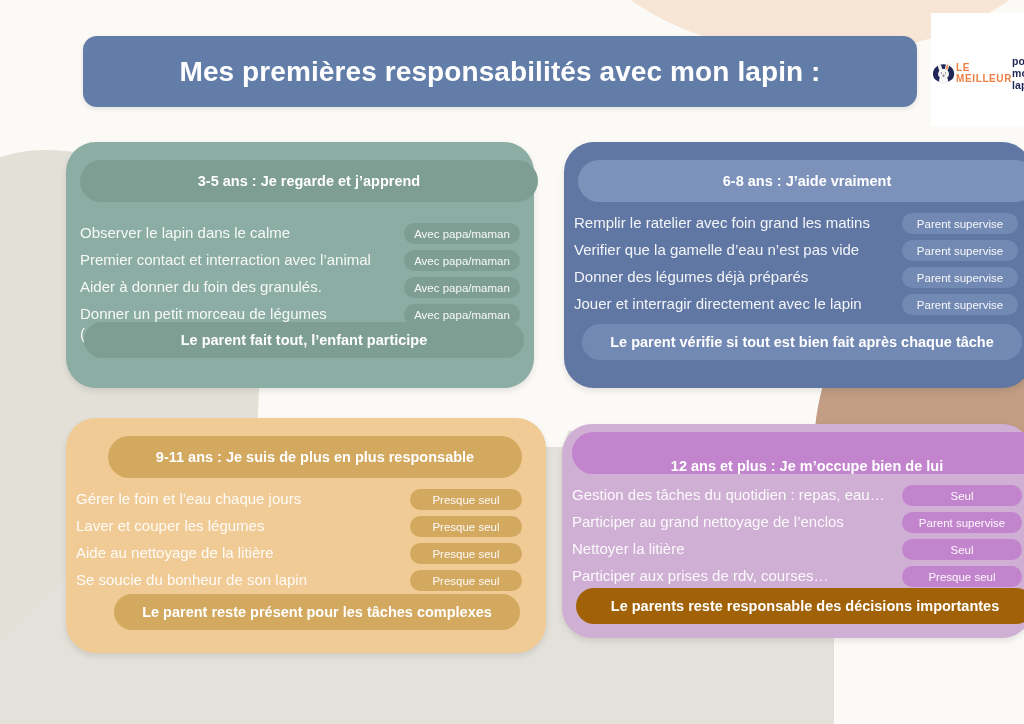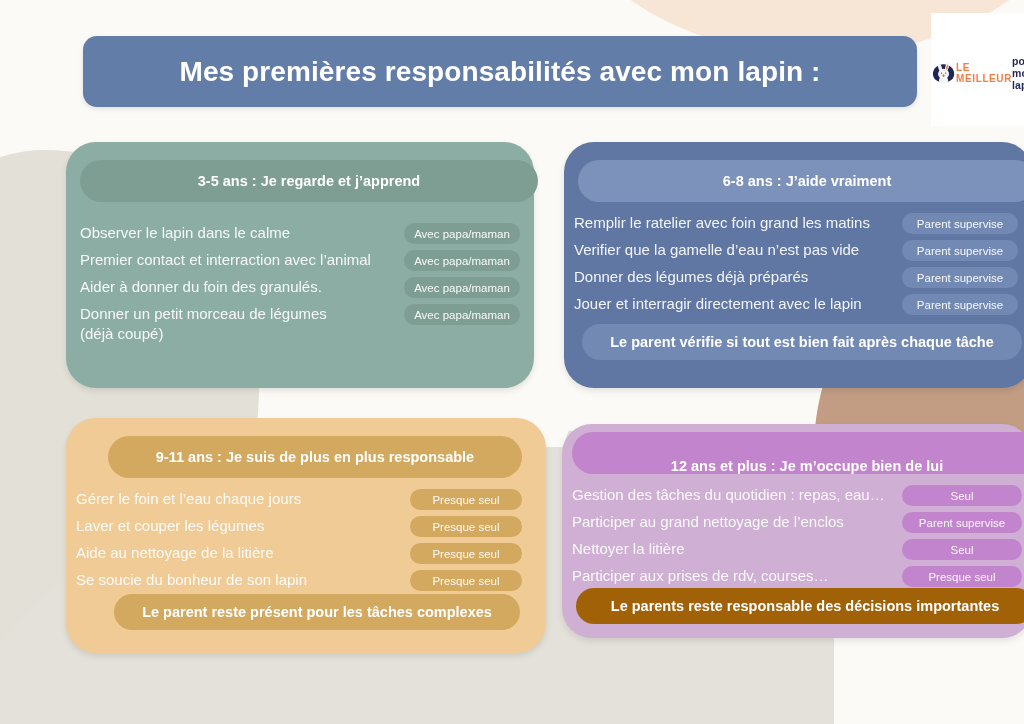--- a/index.html
+++ b/index.html
@@ -308,20 +308,23 @@
       <div class="row">
         <div class="row-label">Aider à donner du foin des granulés.</div>
         <div class="badge">Avec papa/maman</div>
       </div>
       <div class="row">
         <div class="row-label" style="white-space: pre-line;">Donner un petit morceau de légumes
 (déjà coupé)</div>
         <div class="badge">Avec papa/maman</div>
       </div>
     </div>
+    <div class="card-foot">
+      <span>Le parent fait tout, l’enfant participe</span>
+    </div>
   </div>
 
   <div class="card" id="card-blue">
     <div class="card-head">
       <span>6-8 ans : J’aide vraiment</span>
     </div>
     <div class="rows">
       <div class="row">
         <div class="row-label">Remplir le ratelier avec foin grand les matins</div>
         <div class="badge">Parent supervise</div>

